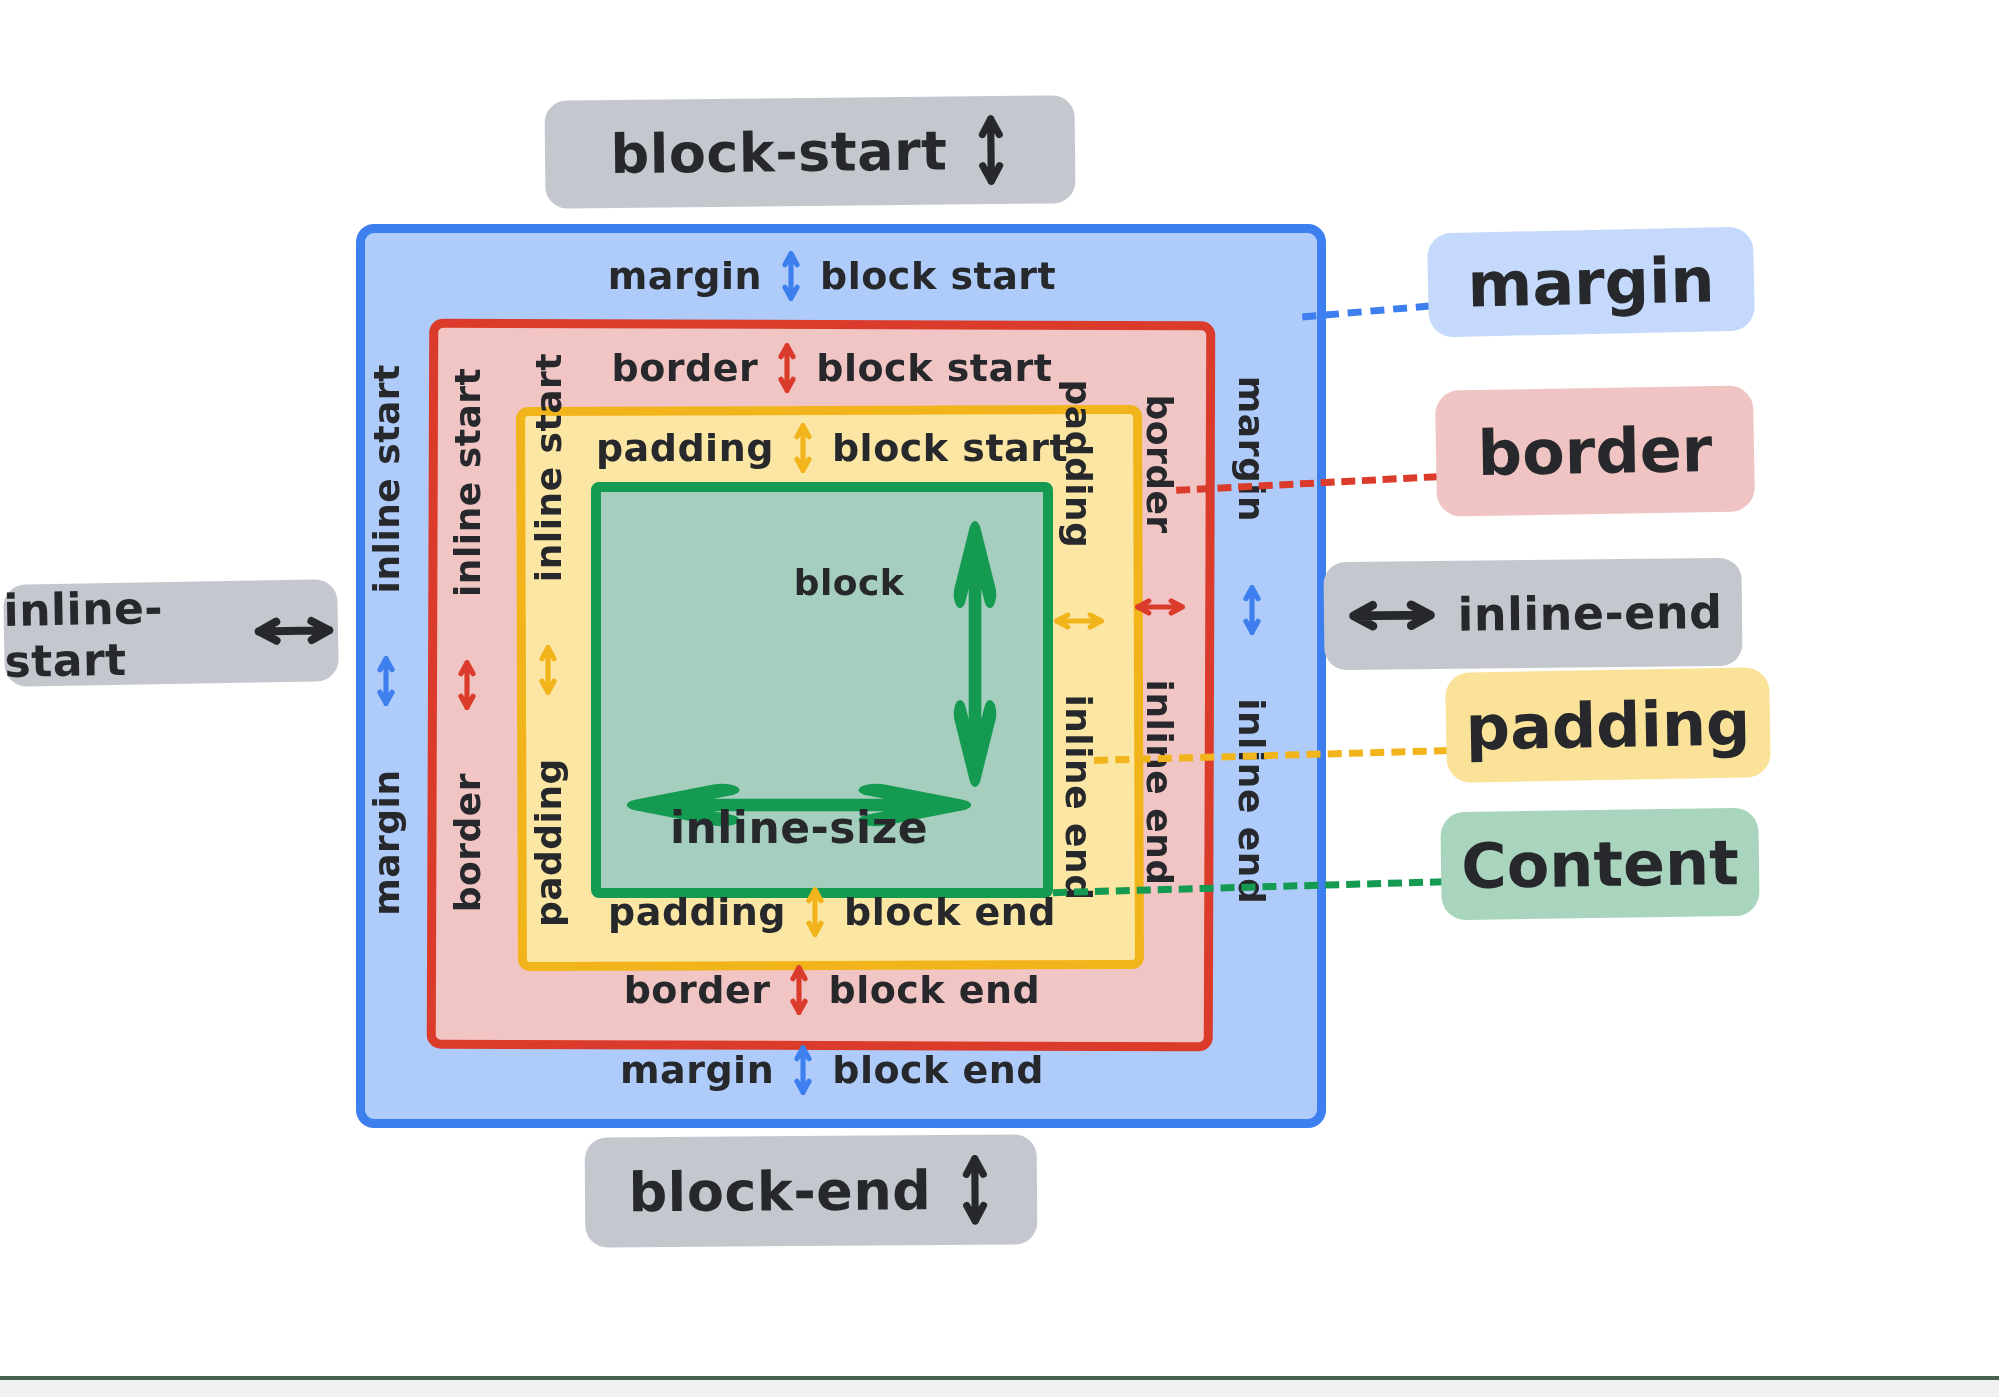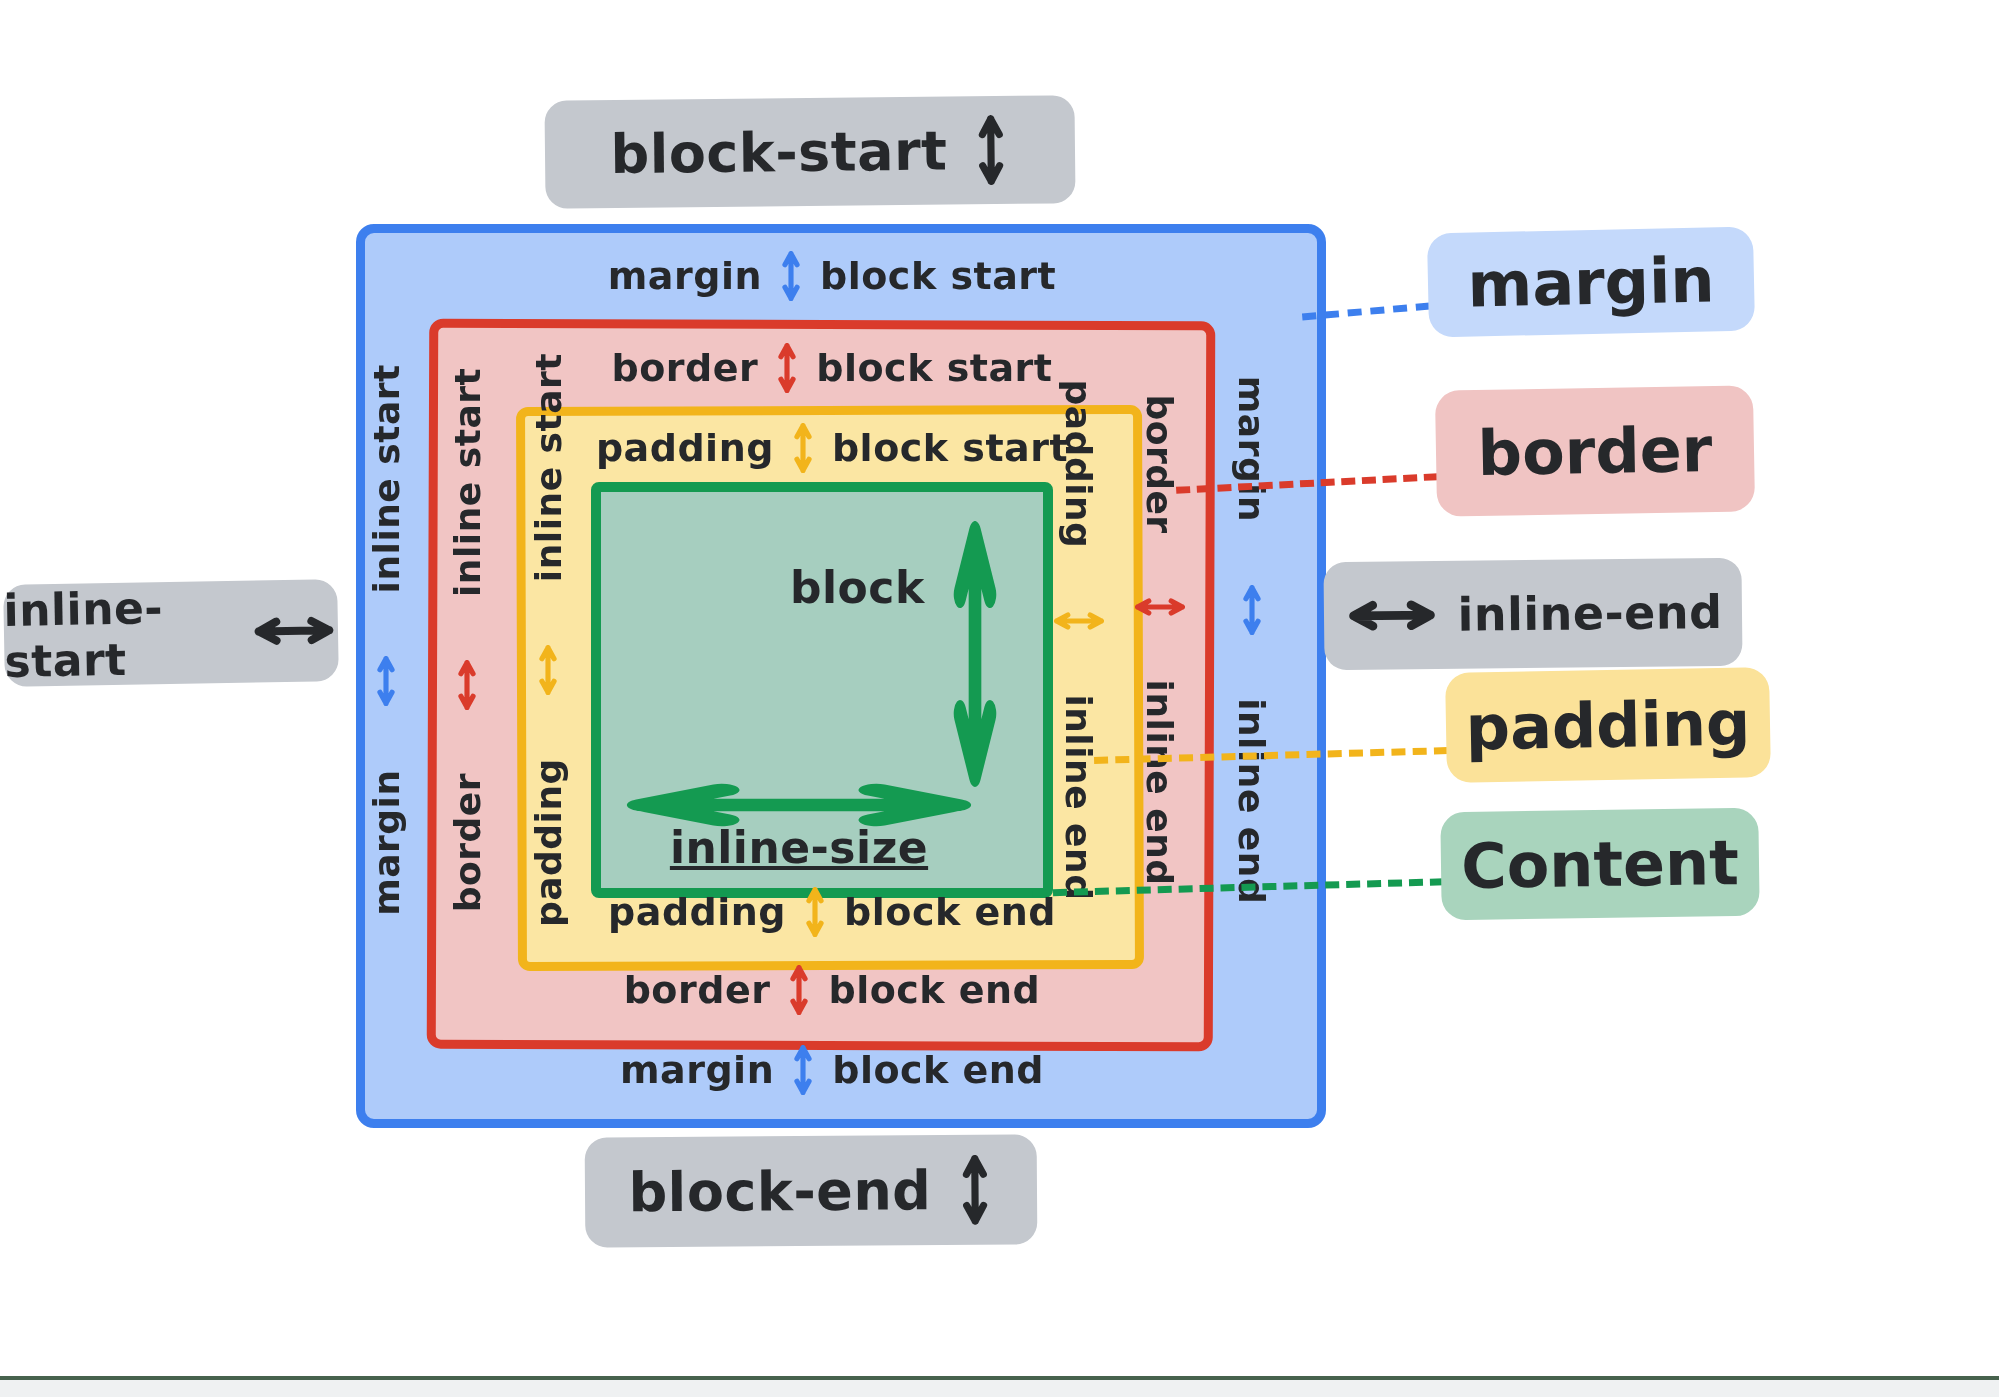--- a/index.html
+++ b/index.html
@@ -44,22 +44,22 @@
   .chip-content{left:1441px;top:810px;width:318px;height:108px;background:#a9d4bd;transform:rotate(-.8deg);}
 
   
   .leader{height:0;border-top:7px dashed;}
   .lead-margin{left:1302px;top:308px;width:128px;border-color:#3d7fee;transform:rotate(-5deg);}
   .lead-border{left:1176px;top:480px;width:262px;border-color:#da3b2b;transform:rotate(-3deg);}
   .lead-padding{left:1094px;top:752px;width:354px;border-color:#f2b41b;transform:rotate(-1.6deg);}
   .lead-content{left:1032px;top:884px;width:412px;border-color:#149a51;transform:rotate(-1.6deg);}
 
   
-  .blocksize{left:790px;top:560px;width:250px;text-align:left;font-size:44px;line-height:1.25;}
-  .inlinesize{left:606px;top:822px;width:386px;text-align:center;font-size:44px;text-decoration:underline;}
+  .blocksize{left:724px;top:560px;width:250px;text-align:center;font-size:36px;line-height:1.25;}
+  .inlinesize{left:606px;top:802px;width:386px;text-align:center;font-size:44px;}
 
   
   .foot-line{left:0;top:1376px;width:1999px;height:4px;background:#47624d;}
   .foot-strip{left:0;top:1380px;width:1999px;height:17px;background:#eff1f2;}
 </style>
 </head>
 <body>
 
 <svg width="0" height="0" style="position:absolute">
   <defs>

